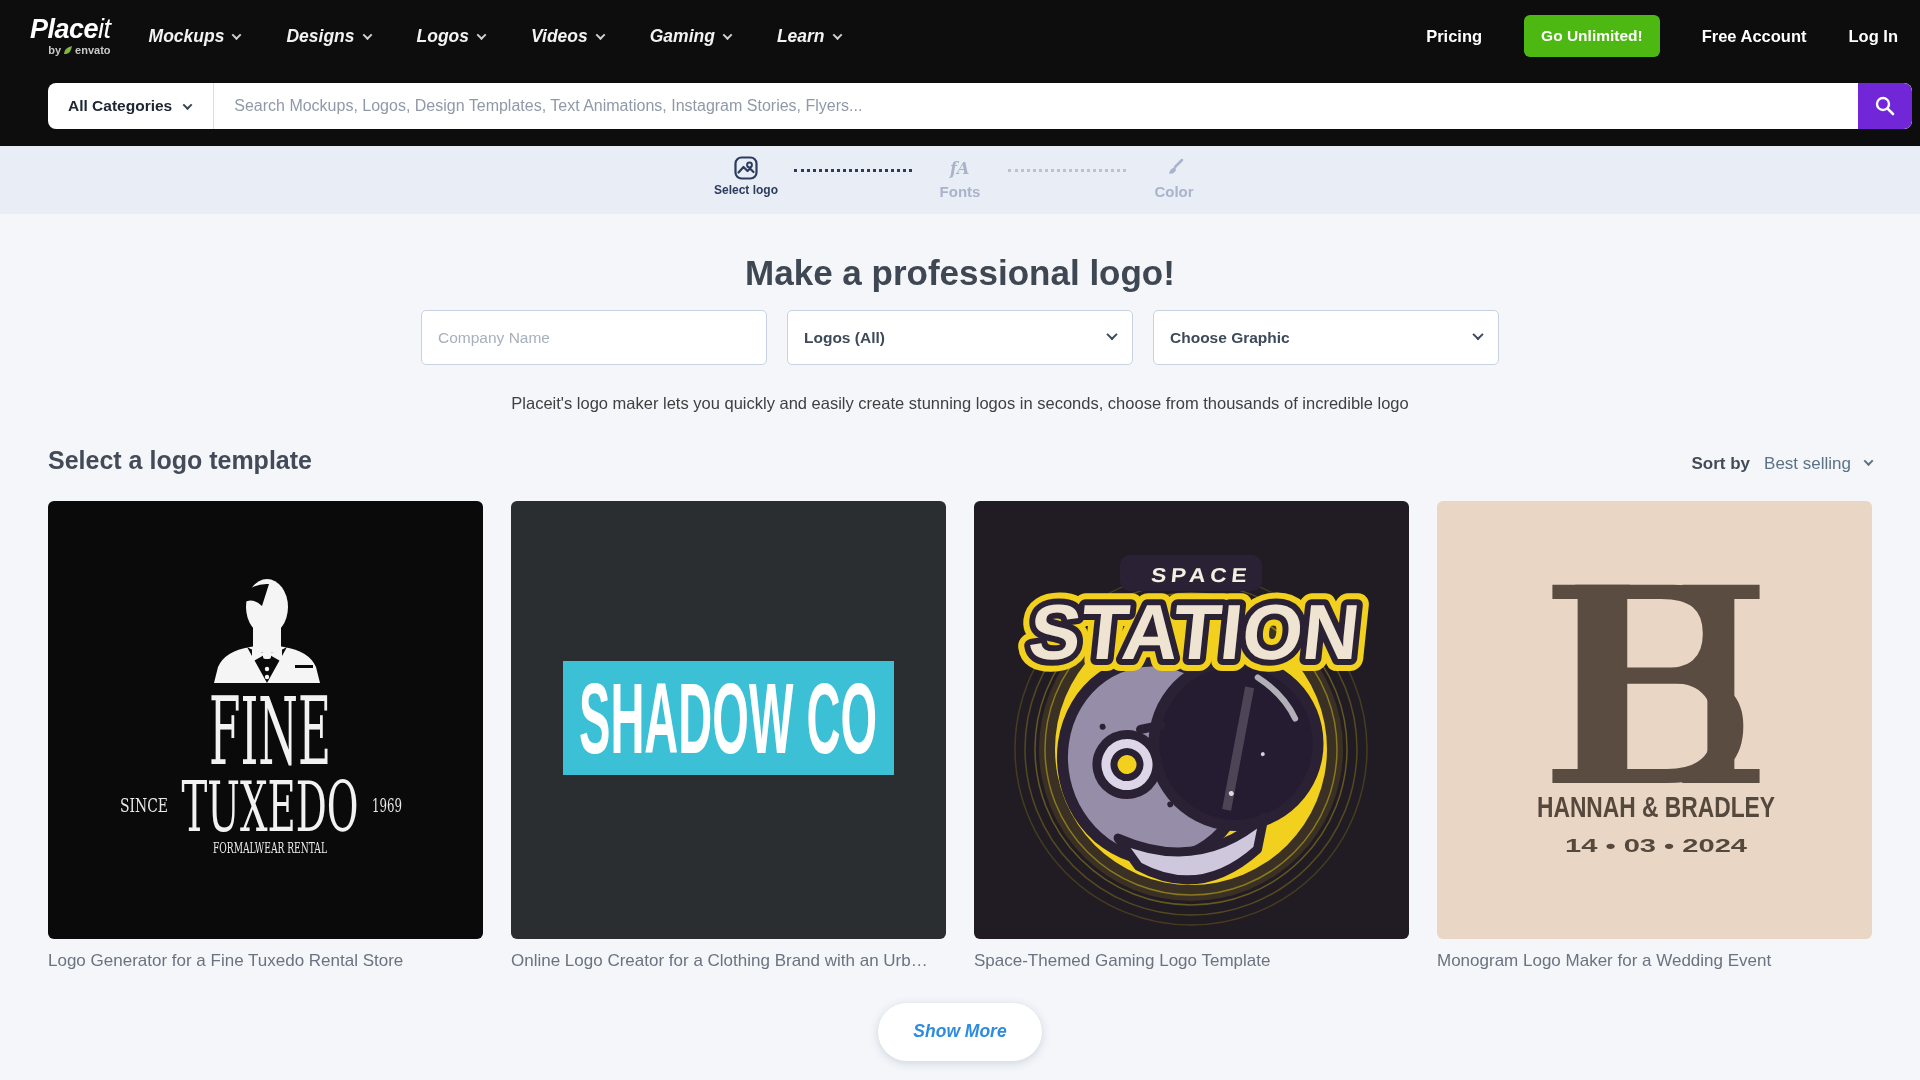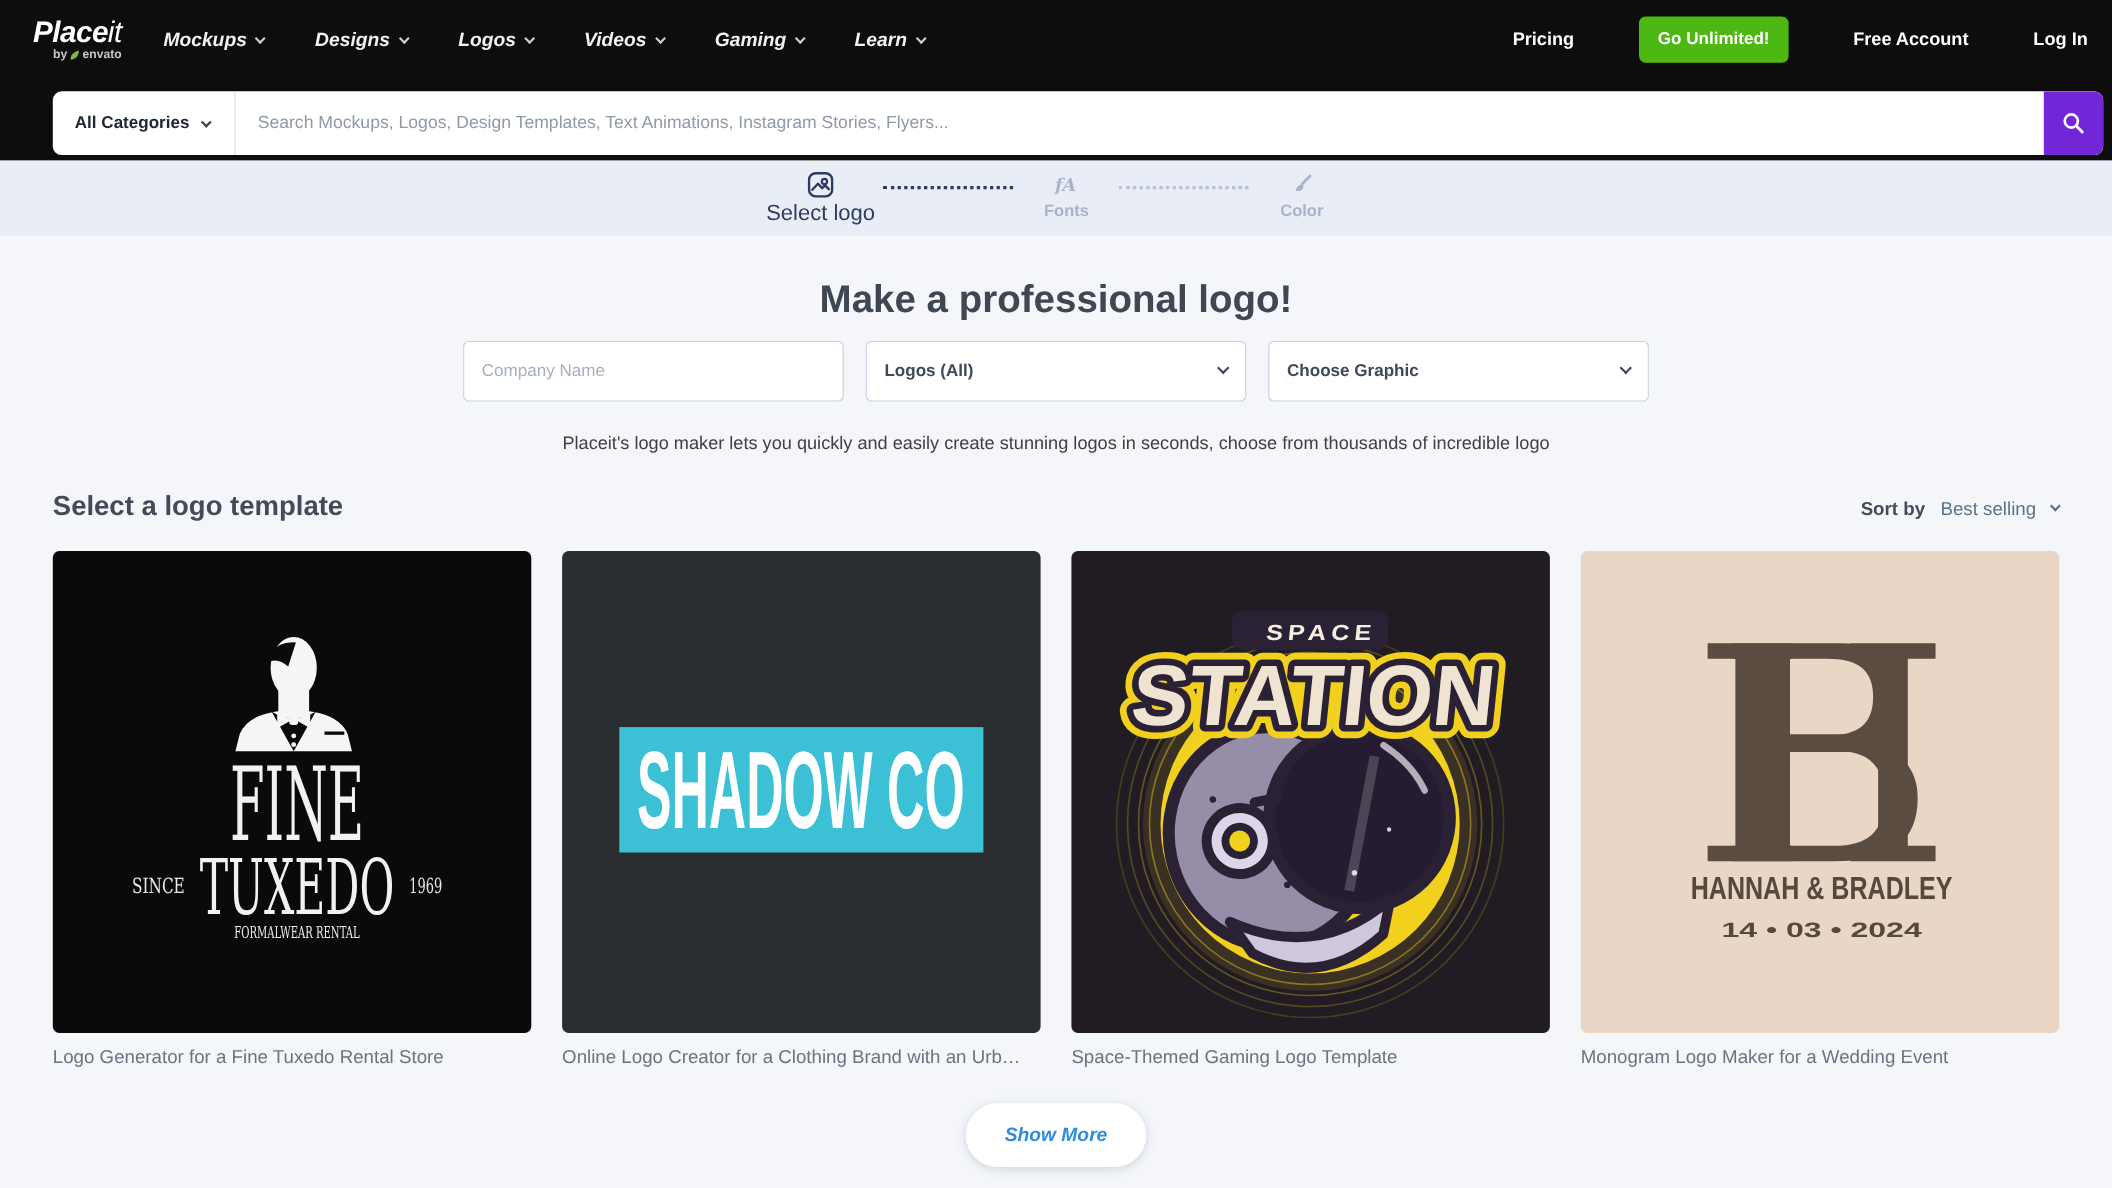--- a/index.html
+++ b/index.html
@@ -10,38 +10,38 @@
   header { background:#0d0d0d; height:146px; }
   .nav-row { display:flex; align-items:center; height:72px; padding:0 12px 0 30px; }
   .logo { display:flex; flex-direction:column; align-items:flex-end; margin-right:38px; }
   .logo-main { color:#fff; font-size:27px; font-weight:700; font-style:italic; letter-spacing:-0.5px; line-height:1; }
   .logo-it { font-weight:400; }
   .logo-byline { display:flex; align-items:center; gap:2px; color:#c9c9c9; font-size:11px; font-weight:700; margin-top:1px; }
   nav { display:flex; align-items:flex-end; gap:46px;font-style:italic; }
   .nav-item { display:flex; align-items:center; gap:9px; color:#f2f2f2; font-size:17.5px; font-weight:600; cursor:pointer; }
   .chev { display:inline-block; width:7px; height:7px; border-right:2px solid currentColor; border-bottom:2px solid currentColor; transform:rotate(45deg) translate(-1px,-1px); }
   .nav-item .chev { color:#cfcfcf; }
-  .nav-right { margin-left:auto; display:flex; align-items:center; gap:59px; padding-right:10px; }
+  .nav-right { margin-left:auto; display:flex; align-items:center; gap:42px; padding-right:10px; }
   .nav-link { color:#fff; font-size:16.5px; font-weight:600; cursor:pointer; }
   .btn-green { background:#4db811; color:#fff; border:none; border-radius:6px; font-size:15.5px; font-weight:700; padding:12px 17px; cursor:pointer; font-family:inherit; }
 
   .search-row { padding:11px 8px 0 48px; }
-  .search-bar { display:flex; align-items:stretch; background:#fff; border-radius:8px; height:58px; overflow:hidden; }
+  .search-bar { display:flex; align-items:stretch; background:#fff; border-radius:8px; height:46px; overflow:hidden; }
   .cat { display:flex; align-items:center; gap:12px; padding:0 22px 0 20px; font-size:15.5px; font-weight:600; color:#202734; cursor:pointer; white-space:nowrap; }
   .cat .chev { color:#3a4452; }
   .v-divider { width:1px; background:#d9dde6; }
   .search-input { flex:1; border:none; outline:none; padding:0 20px; font-size:16px; color:#333; font-family:inherit; background:transparent; }
   .search-input::placeholder { color:#9099a8; }
   .search-btn { width:54px; background:#7127d8; border:none; border-radius:0 8px 8px 0; display:flex; align-items:center; justify-content:center; cursor:pointer; }
 
   
   .stepper { background:#e9edf6; height:68px; display:flex; justify-content:center; align-items:flex-start; padding-top:10px; }
   .step { display:flex; flex-direction:column; align-items:center; gap:3px; min-width:80px; }
   .step-label { font-size:15px; font-weight:600; color:#a9b4cb; }
-  .step.active .step-label { color:#2c3c5e; font-size:20px; font-weight:400; }
+  .step.active .step-label { color:#2c3c5e; font-size:12px; font-weight:700; }
   .dots { width:118px; border-top:3px dotted #b9c2d6; margin:13px 8px 0; }
   .dots.dark { border-top-color:#2c3c5e; }
 
   
   .hero-title { text-align:center; font-size:35px; font-weight:700; color:#3e4752; padding-top:38px; line-height:42px; }
   .form-row { display:flex; justify-content:center; gap:20px; margin-top:16px; }
   .field { width:346px; height:55px; background:#fff; border:1px solid #c9d2e0; border-radius:5px; }
   .company-input { padding:0 16px; font-size:15.5px; color:#333; font-family:inherit; outline:none; }
   .company-input::placeholder { color:#a7b0bd; }
   .select { display:flex; align-items:center; justify-content:space-between; padding:0 16px; cursor:pointer; }

